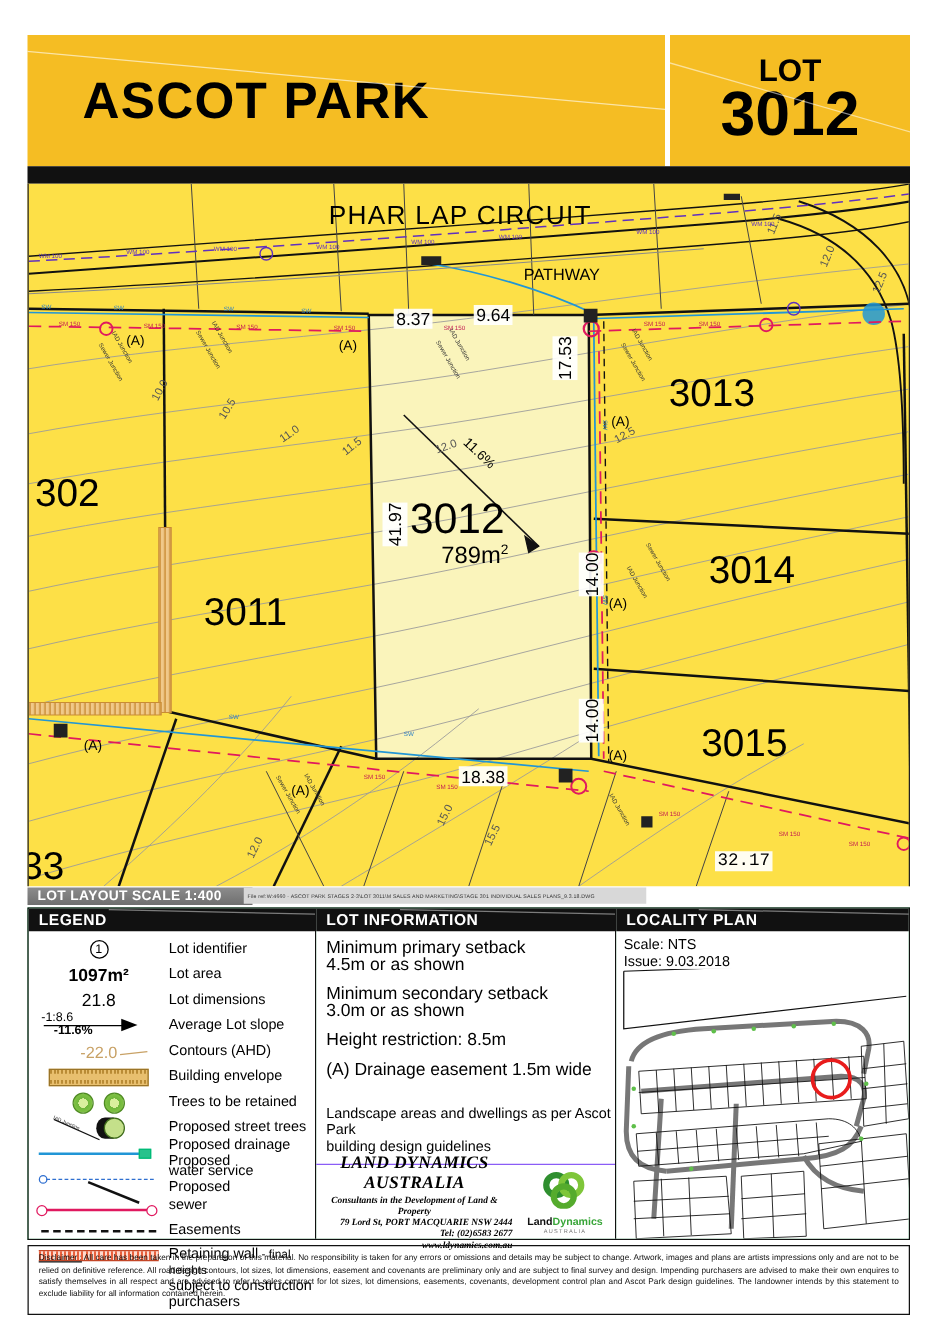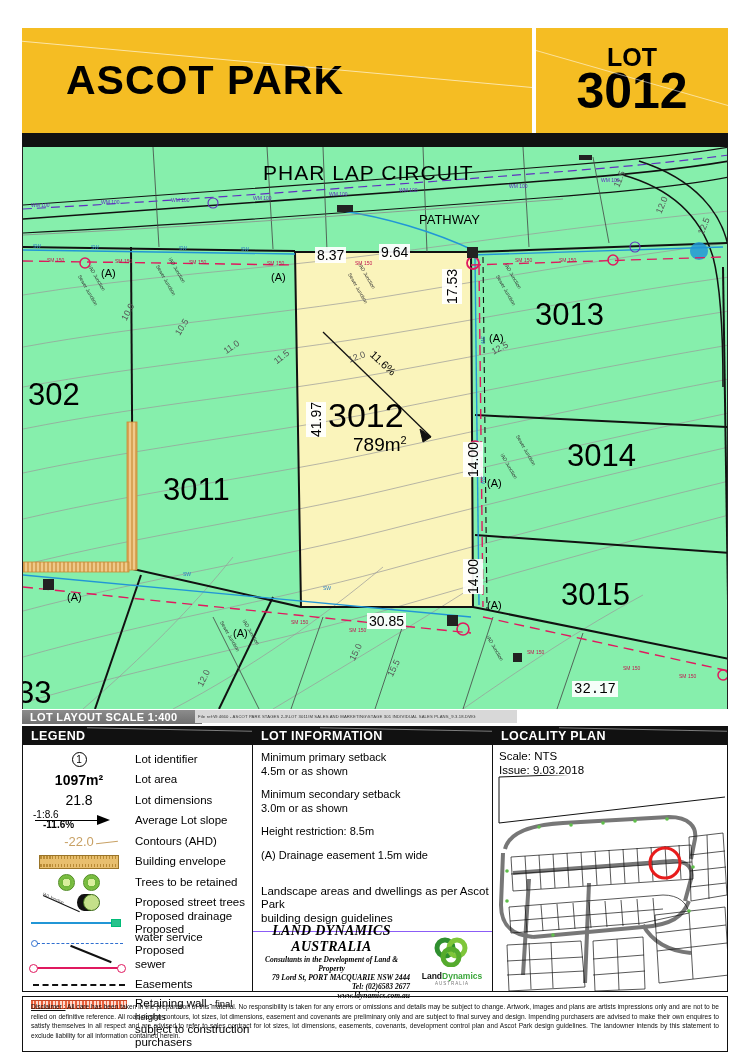--- a/index.html
+++ b/index.html
@@ -81,21 +81,21 @@
     left: 22px; top: 133px;
     width: 706px; height: 14px;
     background: #111;
   }
 
   
   .map {
     position: absolute;
     left: 22px; top: 147px;
     width: 706px; height: 562px;
-    background: #86efac;
+    background: #fde047;
     overflow: hidden;
     border-left: 1px solid #222;
     border-right: 1px solid #222;
   }
   .map svg { display: block; }
   .street-label {
     position: absolute;
     font-size: 21px;
     letter-spacing: 1px;
     color: #000;
@@ -298,21 +298,21 @@
   .sym-ease {width:92px;height:0;border-top:2.4px dashed #111;}
   .sym-retain {
     width: 96px; height: 9px;
     background: repeating-linear-gradient(90deg,#e8603c 0 1.6px,#ffd9cc 1.6px 3.4px);
     border-top: 1.3px solid #c44626;
     border-bottom: 1.3px solid #c44626;
   }
 
   
   .info-body { padding: 6px 0 0 8px; }
-  .info-block { font-size: 11px; line-height: 13.5px; margin-bottom: 10px; color:#000;}
+  .info-block { font-size: 14px; line-height: 13.5px; margin-bottom: 10px; color:#000;}
   .info-note {
     position: absolute;
     left: 8px; bottom: 66px;
     font-size: 11.5px; line-height: 13.5px; color:#000;
   }
   .ld-box {
     position: absolute;
     left: 0; bottom: 0;
     width: 100%; height: 60px;
     border-top: 1px solid #8b5cf6;
@@ -515,21 +515,21 @@
     <div class="lotnum" style="left:544px; top:291px;">3014</div>
     <div class="lotnum" style="left:538px; top:430px;">3015</div>
     <div class="lotnum" style="left:-6px; top:528px;">33</div>
 
     <div class="dim" style="left:292px; top:100px; font-size:14px;">8.37</div>
     <div class="dim" style="left:356px; top:97px; font-size:14px;">9.64</div>
     <div class="dim vert" style="left:419px; top:122px; font-size:14px;">17.53</div>
     <div class="dim vert" style="left:283px; top:255px; font-size:14px;">41.97</div>
     <div class="dim vert" style="left:440px; top:295px; font-size:14px;">14.00</div>
     <div class="dim vert" style="left:440px; top:412px; font-size:14px;">14.00</div>
-    <div class="dim" style="left:344px; top:466px; font-size:14px;">30.85</div>
+    <div class="dim" style="left:344px; top:466px; font-size:14px;">18.38</div>
     <div class="dim" style="left:549px; top:534px; font-size:14px;font-family:Liberation Mono, monospace;">32.17</div>
 
     <div class="slope-lab" style="left:345px; top:210px; transform:rotate(43deg);">11.6%</div>
 
     <div class="contour-lab" style="left:96px; top:160px; transform:rotate(-62deg);">10.0</div>
     <div class="contour-lab" style="left:150px; top:175px; transform:rotate(-58deg);">10.5</div>
     <div class="contour-lab" style="left:200px; top:195px; transform:rotate(-35deg);">11.0</div>
     <div class="contour-lab" style="left:250px; top:205px; transform:rotate(-38deg);">11.5</div>
     <div class="contour-lab" style="left:325px; top:205px; transform:rotate(-20deg);">12.0</div>
     <div class="contour-lab" style="left:588px; top:27px; transform:rotate(-68deg);">11.5</div>

